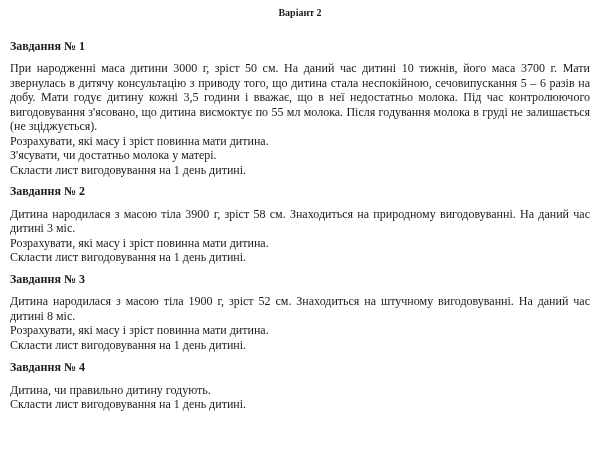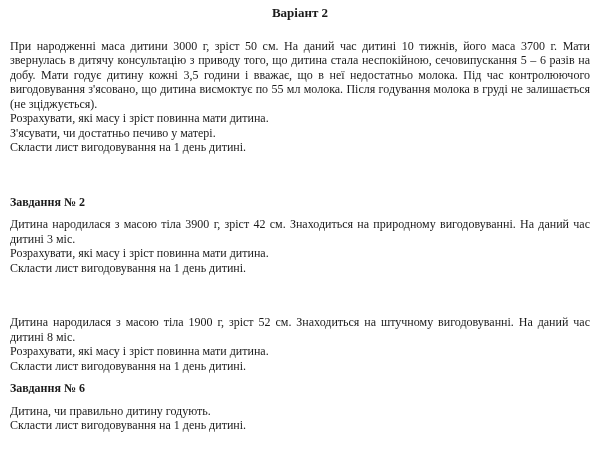--- a/index.html
+++ b/index.html
@@ -11,67 +11,69 @@
     color: #1b1b1b;
     font-family: "Liberation Serif", "DejaVu Serif", serif;
     font-size: 12px;
     line-height: 14.5px;
     padding: 6px 10px 0 10px;
     overflow: hidden;
   }
   .doc-title {
     text-align: center;
     font-weight: bold;
-    font-size: 13px;
+    font-size: 10px;
     margin: 0;
   }
-  .task { margin-top: 40px; }
+  .task { margin-top: 7px; }
   .task.first { margin-top: 18px; }
   .task.tight { margin-top: 8px; }
   .task-heading {
     font-weight: bold;
     font-size: 12px;
     margin: 0 0 8px 0;
   }
   .task-body {
     margin: 0;
     text-align: justify;
   }
   .task-instructions p { margin: 0; }
 </style>
 </head>
 <body>
 
 <h1 class="doc-title">Варіант 2</h1>
 
 <section class="task first">
+  <h2 class="task-heading">Завдання № 1</h2>
   <p class="task-body">При народженні маса дитини 3000 г, зріст 50 см. На даний час дитині 10 тижнів, його маса 3700 г. Мати звернулась в дитячу консультацію з приводу того, що дитина стала неспокійною, сечовипускання 5 – 6 разів на добу. Мати годує дитину кожні 3,5 години і вважає, що в неї недостатньо молока. Під час контролюючого вигодовування з'ясовано, що дитина висмоктує по 55 мл молока. Після годування молока в груді не залишається (не зціджується).</p>
   <div class="task-instructions">
     <p>Розрахувати, які масу і зріст повинна мати дитина.</p>
-    <p>З'ясувати, чи достатньо печиво у матері.</p>
+    <p>З'ясувати, чи достатньо молока у матері.</p>
     <p>Скласти лист вигодовування на 1 день дитині.</p>
   </div>
 </section>
 
 <section class="task">
   <h2 class="task-heading">Завдання № 2</h2>
-  <p class="task-body">Дитина народилася з масою тіла 3900 г, зріст 42 см. Знаходиться на природному вигодовуванні. На даний час дитині 3 міс.</p>
+  <p class="task-body">Дитина народилася з масою тіла 3900 г, зріст 58 см. Знаходиться на природному вигодовуванні. На даний час дитині 3 міс.</p>
   <div class="task-instructions">
     <p>Розрахувати, які масу і зріст повинна мати дитина.</p>
     <p>Скласти лист вигодовування на 1 день дитині.</p>
   </div>
 </section>
 
 <section class="task">
+  <h2 class="task-heading">Завдання № 3</h2>
   <p class="task-body">Дитина народилася з масою тіла 1900 г, зріст 52 см. Знаходиться на штучному вигодовуванні. На даний час дитині 8 міс.</p>
   <div class="task-instructions">
     <p>Розрахувати, які масу і зріст повинна мати дитина.</p>
     <p>Скласти лист вигодовування на 1 день дитині.</p>
   </div>
 </section>
 
 <section class="task tight">
-  <h2 class="task-heading">Завдання № 6</h2>
+  <h2 class="task-heading">Завдання № 4</h2>
   <div class="task-instructions">
     <p>Дитина, чи правильно дитину годують.</p>
     <p>Скласти лист вигодовування на 1 день дитині.</p>
   </div>
 </section>
 
 </body></html>

